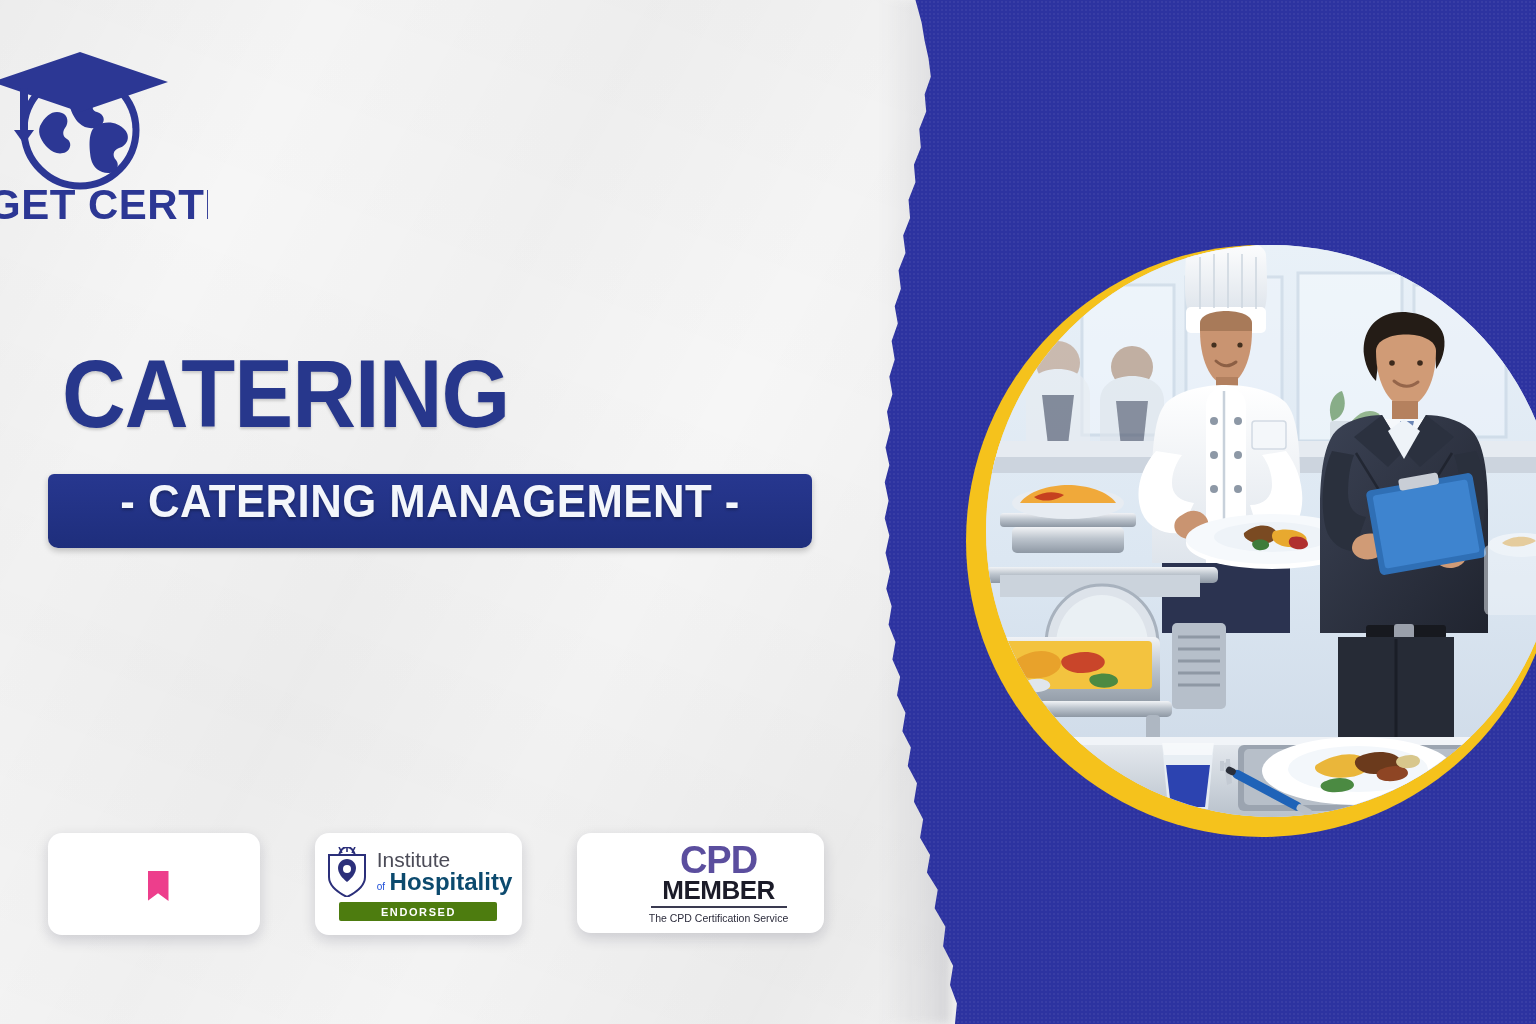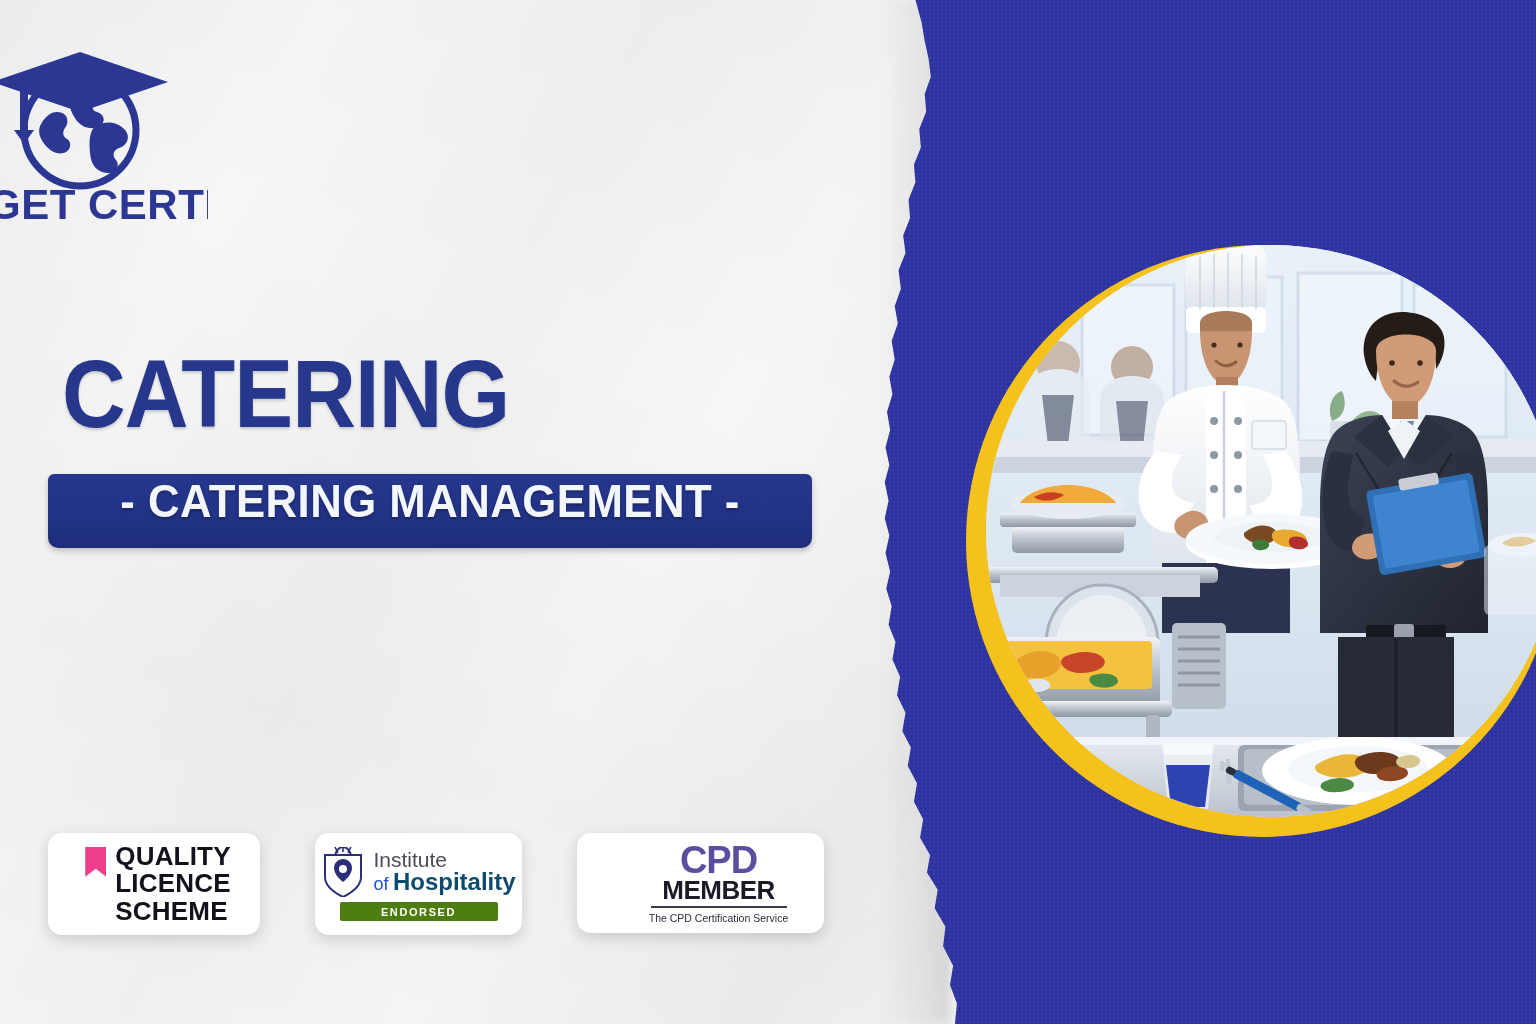--- a/index.html
+++ b/index.html
@@ -120,21 +120,21 @@
     font-family:"Liberation Sans Narrow","Liberation Sans",sans-serif;
     font-weight:700;font-size:26px;line-height:1.06;color:#11121C;
     letter-spacing:.2px;
   }
 
   .ioh-wrap{display:flex;flex-direction:column;align-items:center;gap:5px;}
   .ioh-row{display:flex;align-items:center;gap:8px;}
   .ioh-crest{width:44px;height:50px;}
   .ioh-words{line-height:1.02;}
   .ioh-inst{font-size:21px;color:#4c4c58;font-family:"Liberation Sans",sans-serif;}
-  .ioh-of{font-size:18px;color:#1d4ed8;}
+  .ioh-of{font-size:10px;color:#1d4ed8;}
   .ioh-hosp{font-size:24px;font-weight:700;color:#0c4a6e;font-family:"Liberation Sans",sans-serif;}
   .ioh-band{
     width:158px;height:19px;background:#4d7c0f;border-radius:2px;
     display:flex;align-items:center;justify-content:center;
     color:#fff;font-size:11px;font-weight:700;letter-spacing:1.6px;
   }
 
   .cpd-wrap{display:flex;flex-direction:column;align-items:center;line-height:1;}
   .cpd-top{font-family:"Liberation Sans",sans-serif;font-weight:700;font-size:38px;color:#5B4E9E;letter-spacing:-1px;}
   .cpd-mid{font-family:"Liberation Sans",sans-serif;font-weight:700;font-size:26px;color:#1b1b28;letter-spacing:-.5px;margin-top:-2px;}
@@ -433,25 +433,20 @@
         <path d="M516 298c10-8 26-8 34-2-10 6-26 8-34 2z" fill="#edb24a"></path>
       </g>
     </svg>
   </div>
 
   <div class="badges">
 
     <div class="badge badge-qls">
       <div class="qls-wrap">
         <span class="qls-ribbon"></span>
-        <span class="qls-text">
-          <span>QUALITY</span><br>
-          <span>LICENCE</span><br>
-          <span>SCHEME</span>
-        </span>
       </div>
     </div>
 
     <div class="badge badge-ioh">
       <div class="ioh-wrap">
         <div class="ioh-row">
           <svg class="ioh-crest" viewBox="0 0 44 50" xmlns="http://www.w3.org/2000/svg">
             <path d="M4 8h36v22c0 10-10 16-18 20C14 46 4 40 4 30z" fill="#fff" stroke="#2b2f7a" stroke-width="2"></path>
             <path d="M22 12c-5 0-9 4-9 9s4 10 9 14c5-4 9-9 9-14s-4-9-9-9z" fill="#2b2f7a"></path>
             <circle cx="22" cy="22" r="4" fill="#fff"></circle>

